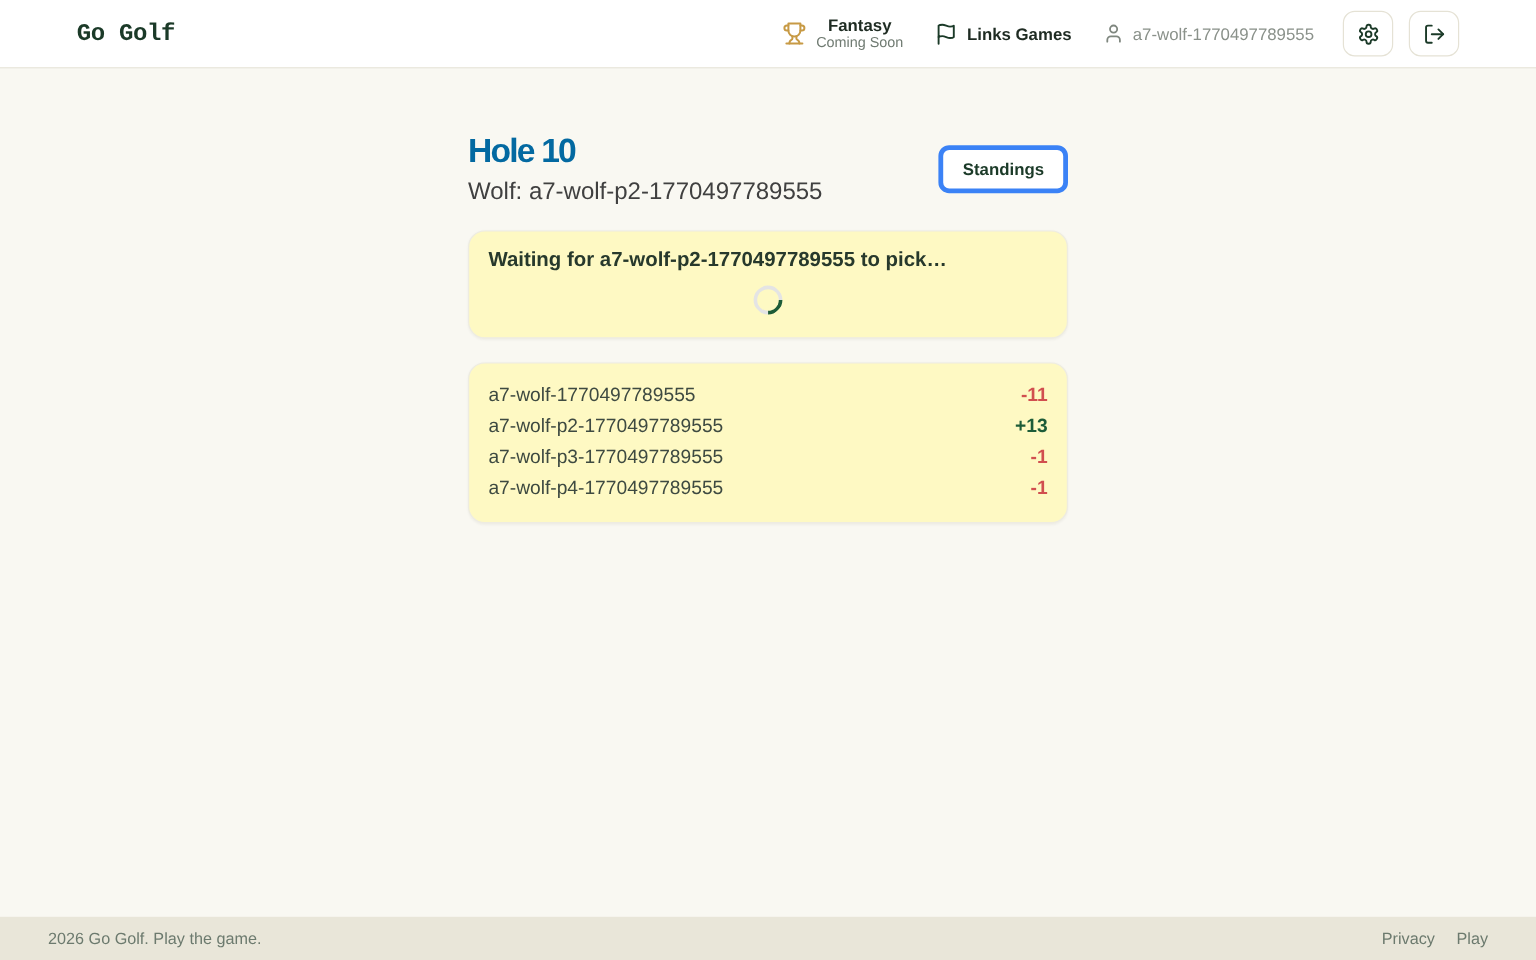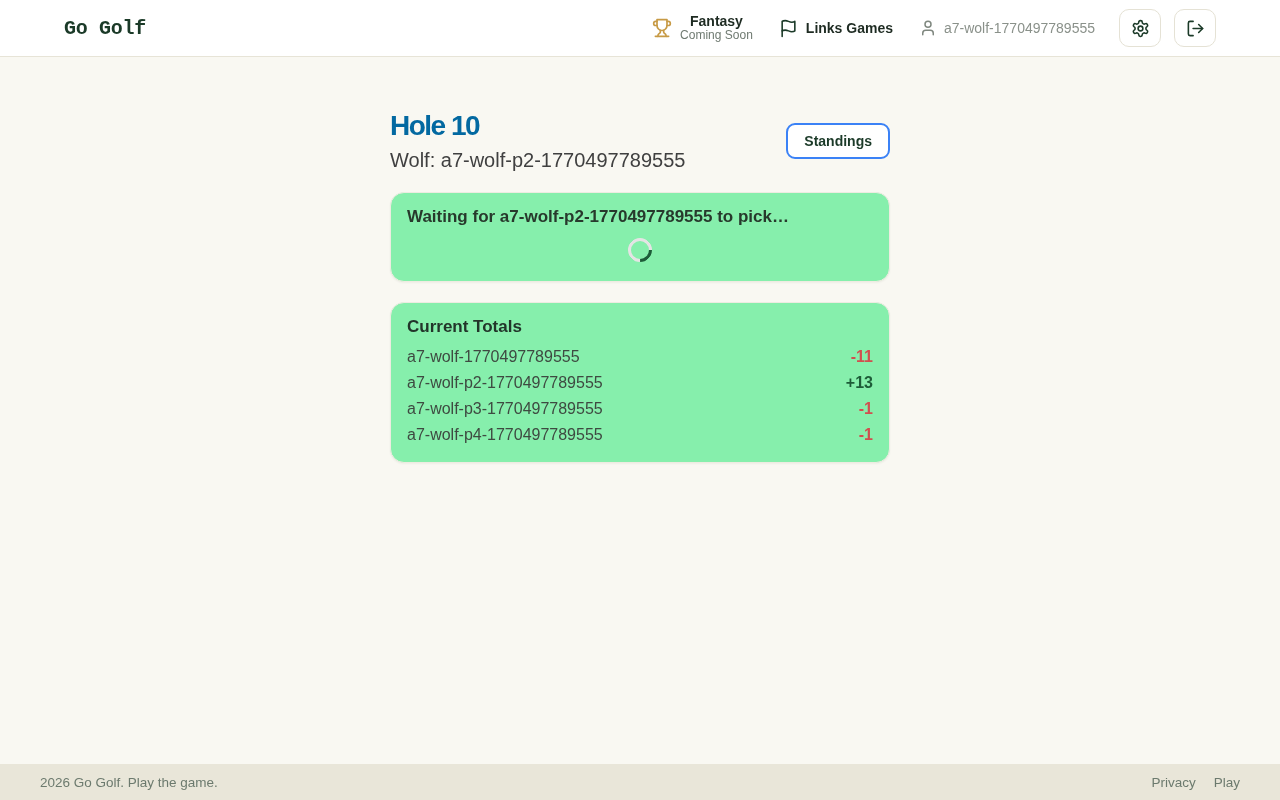--- a/index.html
+++ b/index.html
@@ -71,32 +71,32 @@
     color: #0369a1;
     letter-spacing: -1.5px;
     line-height: 1.1;
   }
   .page-subtitle {
     margin-top: 7px;
     font-size: 20px;
     color: #404040;
   }
   .btn-standings {
-    border: 2px solid #3b82f6;
+    border: 4px solid #3b82f6;
     border-radius: 9px;
     background: #ffffff;
     padding: 8px 16px;
     font-size: 14px;
     font-weight: 700;
     color: #1b3a28;
     font-family: inherit;
     cursor: pointer;
   }
   .card {
-    background: #86efac;
+    background: #fef9c3;
     border: 1px solid #eeece1;
     border-radius: 14px;
     box-shadow: 0 1px 2px rgba(40,40,20,0.05);
     padding: 14px 16px 14px;
     margin-top: 20px;
   }
   .waiting-msg {
     font-size: 17px;
     font-weight: 700;
     color: #27392c;
@@ -218,21 +218,20 @@
     </div>
     <button class="btn-standings">Standings</button>
   </div>
 
   <section class="card">
     <div class="waiting-msg">Waiting for a7-wolf-p2-1770497789555 to pick…</div>
     <div class="spinner"></div>
   </section>
 
   <section class="card">
-    <h2 class="totals-title">Current Totals</h2>
 
     <div class="totals-row">
       <span class="row-name">a7-wolf-1770497789555</span>
       <span class="row-score neg">-11</span>
     </div>
     <div class="totals-row">
       <span class="row-name">a7-wolf-p2-1770497789555</span>
       <span class="row-score pos">+13</span>
     </div>
     <div class="totals-row">

